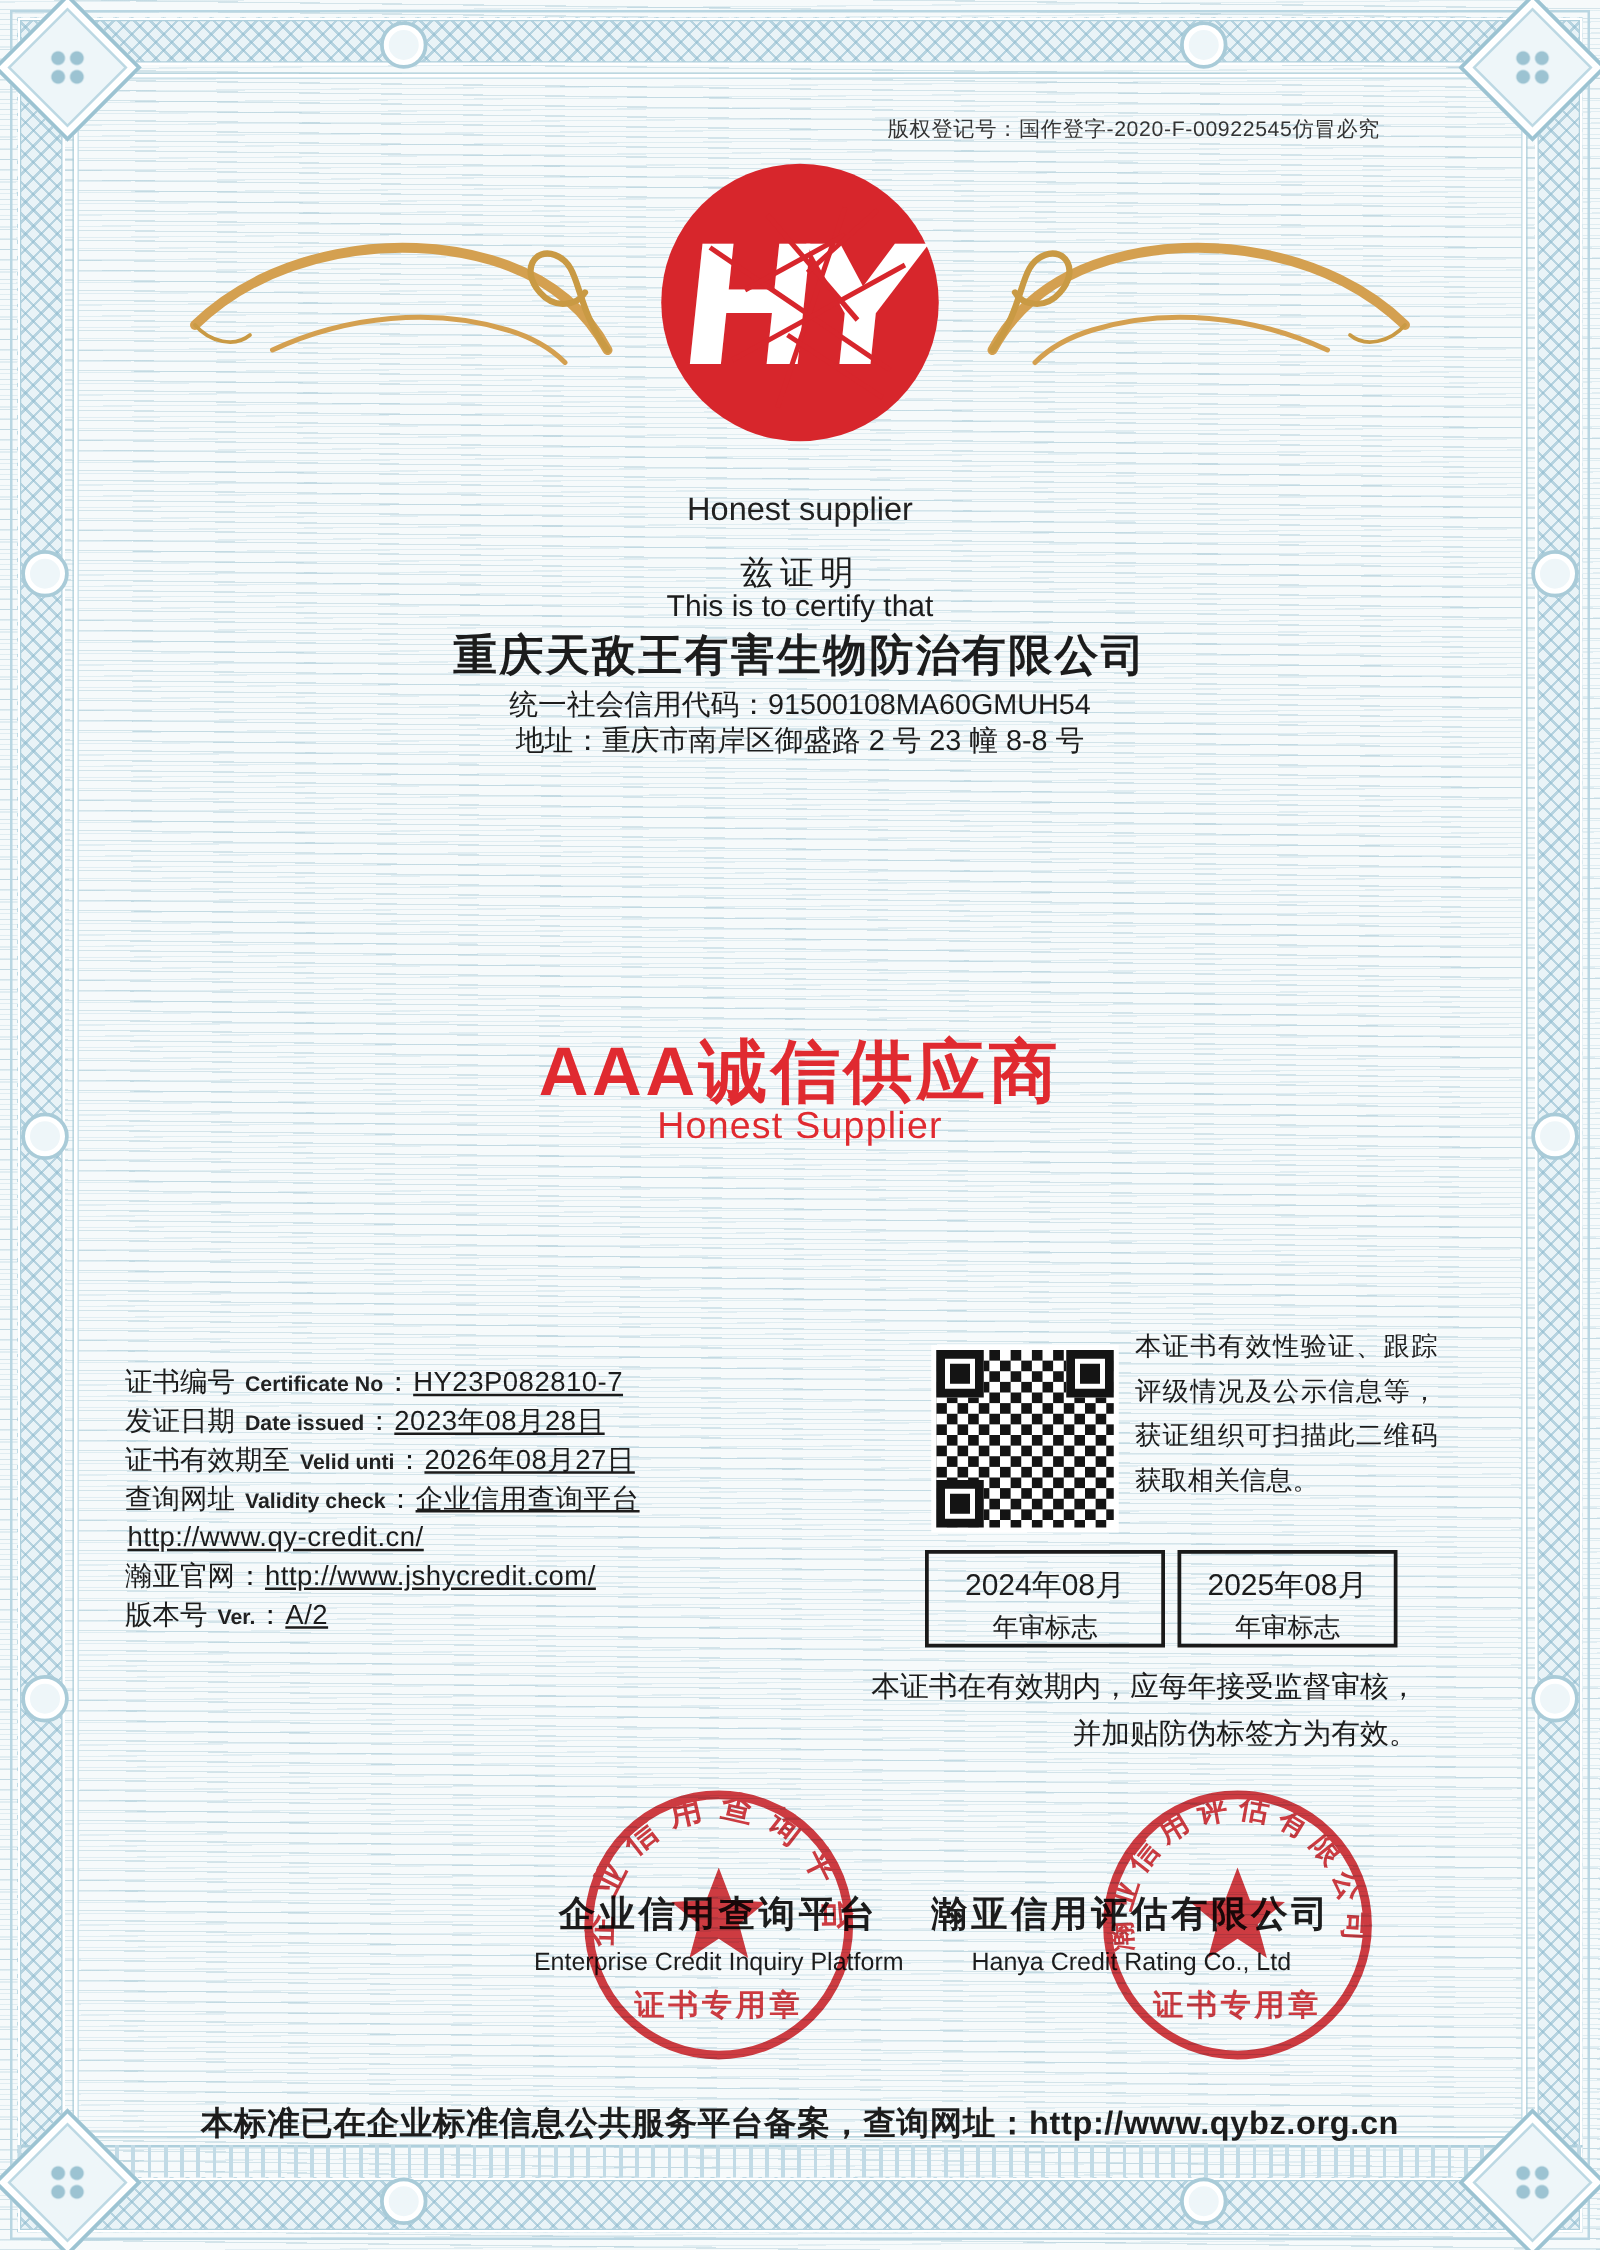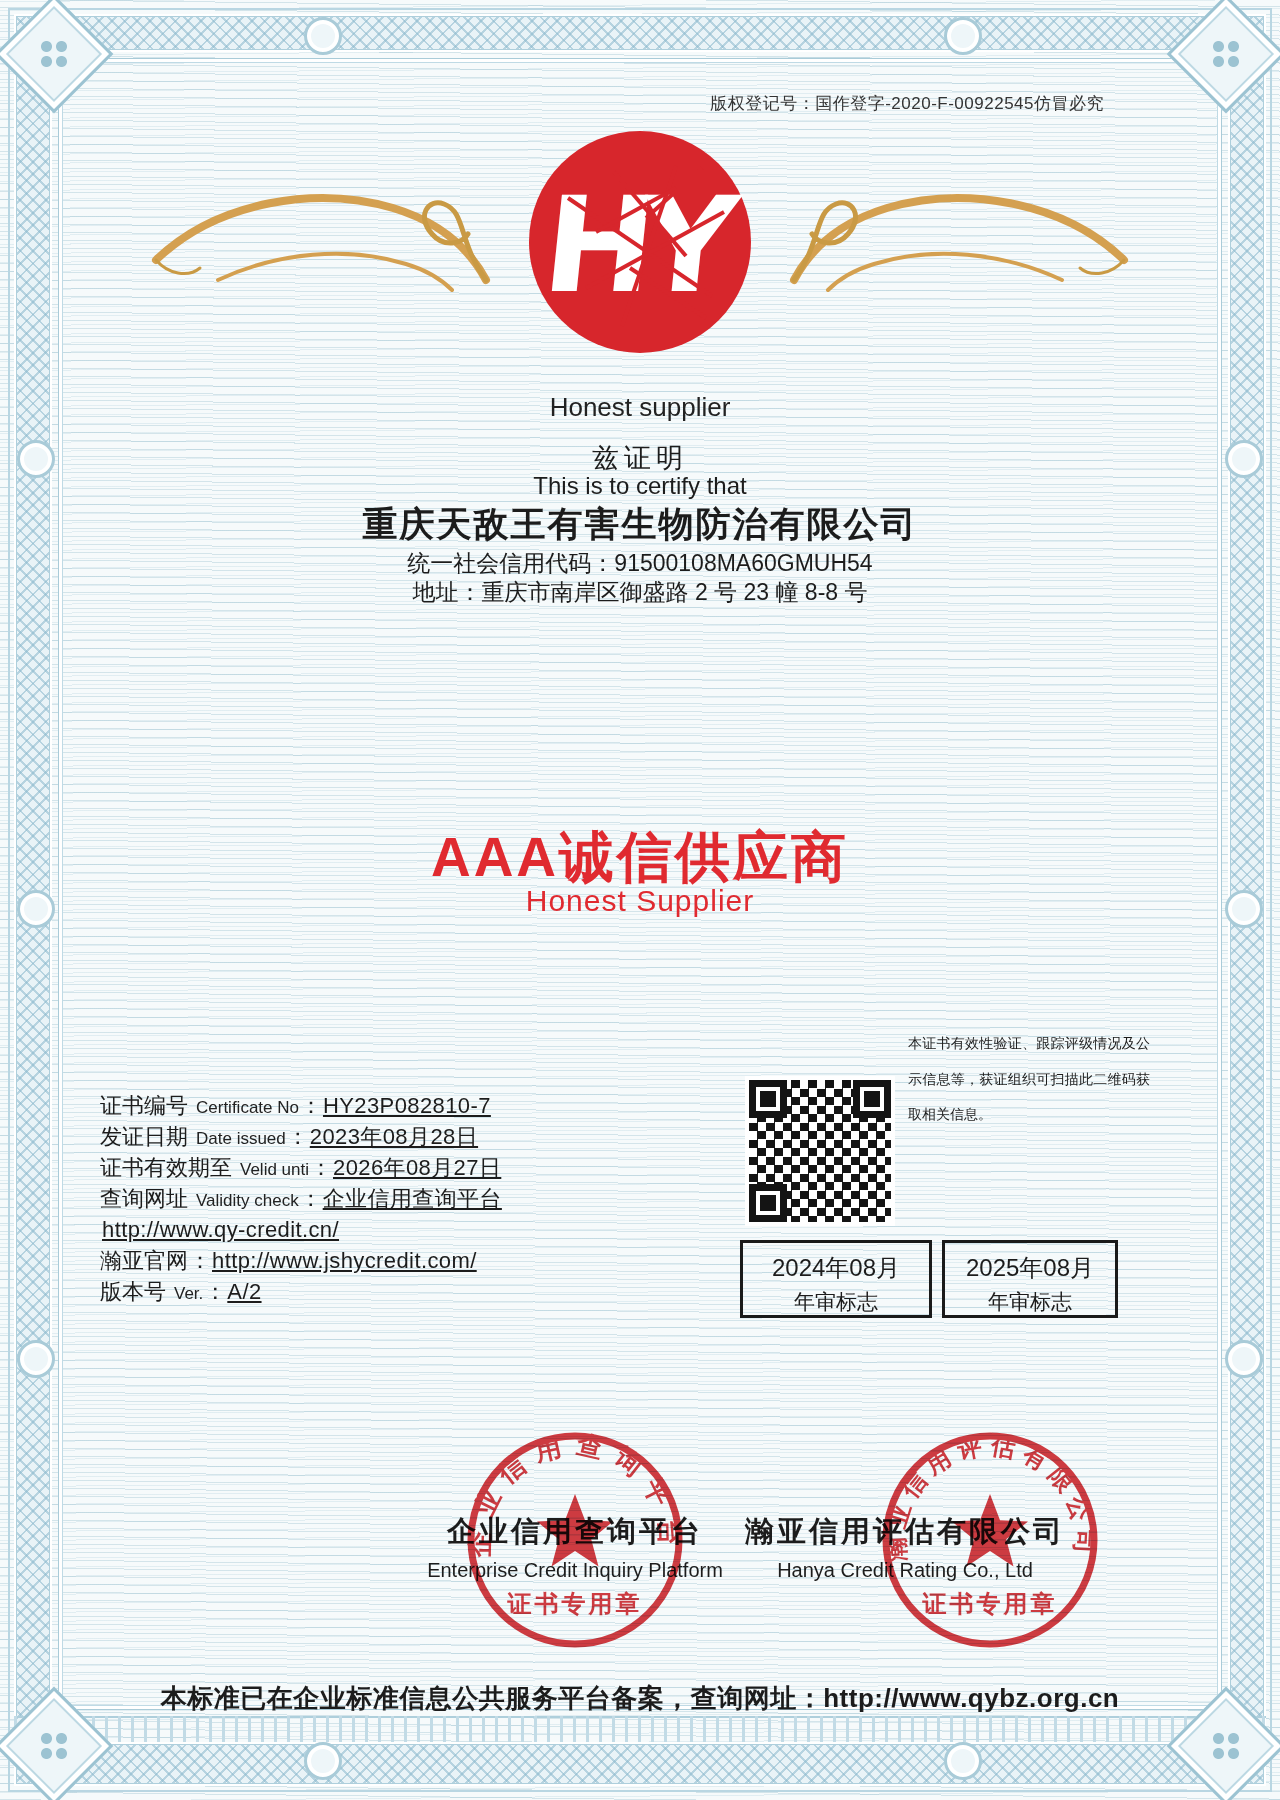--- a/index.html
+++ b/index.html
@@ -51,32 +51,32 @@
   .certify-en{top:472px;font-size:24px;}
   .company-name{top:501px;font-size:35px;font-weight:700;letter-spacing:2px;}
   .credit-line{top:548px;font-size:23px;font-weight:500;}
   .address-line{top:577px;font-size:23px;font-weight:500;}
   .award-zh{top:821px;font-size:55px;font-weight:700;color:#e02a30;letter-spacing:3px;}
   .award-en{top:884px;font-size:30px;color:#e02a30;font-weight:500;letter-spacing:1px;}
   
   .details{position:absolute;left:100px;top:1090px;width:580px;}
   .d-row{height:31px;line-height:31px;white-space:nowrap;font-size:22px;}
   .d-zh{font-weight:500;}
-  .d-en{font-size:17px;color:#222;} .d-en:not(:empty){margin-left:8px;}
+  .d-en{font-size:17px;color:#222;} .d-en:not(:empty){margin-left:8px;font-weight:bold;}
   .d-sep{margin:0 1px;}
   .d-val{letter-spacing:.4px;text-decoration:underline;}
   
   .qr{position:absolute;left:745px;top:1076px;width:150px;height:150px;background:#fff;padding:4px;box-sizing:border-box;}
   .qr-grid{position:relative;width:100%;height:100%;
     background-image:repeating-conic-gradient(#141414 0% 25%, transparent 0% 50%);
     background-size:17px 17px;}
   .finder{position:absolute;width:38px;height:38px;border:7px solid #141414;background:#fff;box-sizing:border-box;}
   .finder::after{content:"";position:absolute;left:4px;top:4px;width:16px;height:16px;background:#141414;}
   .f-tl{left:0;top:0;} .f-tr{right:0;top:0;} .f-bl{left:0;bottom:0;}
-  .qr-info{position:absolute;left:908px;top:1026px;width:242px;font-size:14px;line-height:35.5px;text-align:justify;font-weight:500;}
+  .qr-info{position:absolute;left:908px;top:1060px;width:242px;font-size:21px;line-height:35.5px;text-align:justify;font-weight:500;}
   .badge{position:absolute;top:1240px;height:78px;border:3px solid #1a1a1a;box-sizing:border-box;text-align:center;}
   .badge-1{left:740px;width:192px;} .badge-2{left:942px;width:176px;}
   .badge .b1{font-size:24px;margin-top:9px;font-weight:500;}
   .badge .b2{font-size:21px;margin-top:4px;}
   .note{position:absolute;right:146px;top:1331px;text-align:right;font-size:23px;line-height:37px;font-weight:500;}
   
   .issuer{position:absolute;top:1512px;width:400px;text-align:center;z-index:2;}
   .iss-left{left:375px;} .iss-right{left:705px;}
   .issuer .i-zh{font-size:29px;font-weight:600;letter-spacing:3px;}
   .issuer .i-en{font-size:20px;margin-top:7px;}
@@ -179,20 +179,24 @@
   <div class="qr-info">本证书有效性验证、跟踪评级情况及公示信息等，获证组织可扫描此二维码获取相关信息。</div>
 
   <div class="badge badge-1">
     <div class="b1">2024年08月</div>
     <div class="b2">年审标志</div>
   </div>
   <div class="badge badge-2">
     <div class="b1">2025年08月</div>
     <div class="b2">年审标志</div>
   </div>
+  <div class="note">
+    <div>本证书在有效期内，应每年接受监督审核，</div>
+    <div>并加贴防伪标签方为有效。</div>
+  </div>
 
   <div class="issuer iss-left">
     <div class="i-zh">企业信用查询平台</div>
     <div class="i-en">Enterprise Credit Inquiry Platform</div>
   </div>
   <div class="issuer iss-right">
     <div class="i-zh">瀚亚信用评估有限公司</div>
     <div class="i-en">Hanya Credit Rating Co., Ltd</div>
   </div>
 

